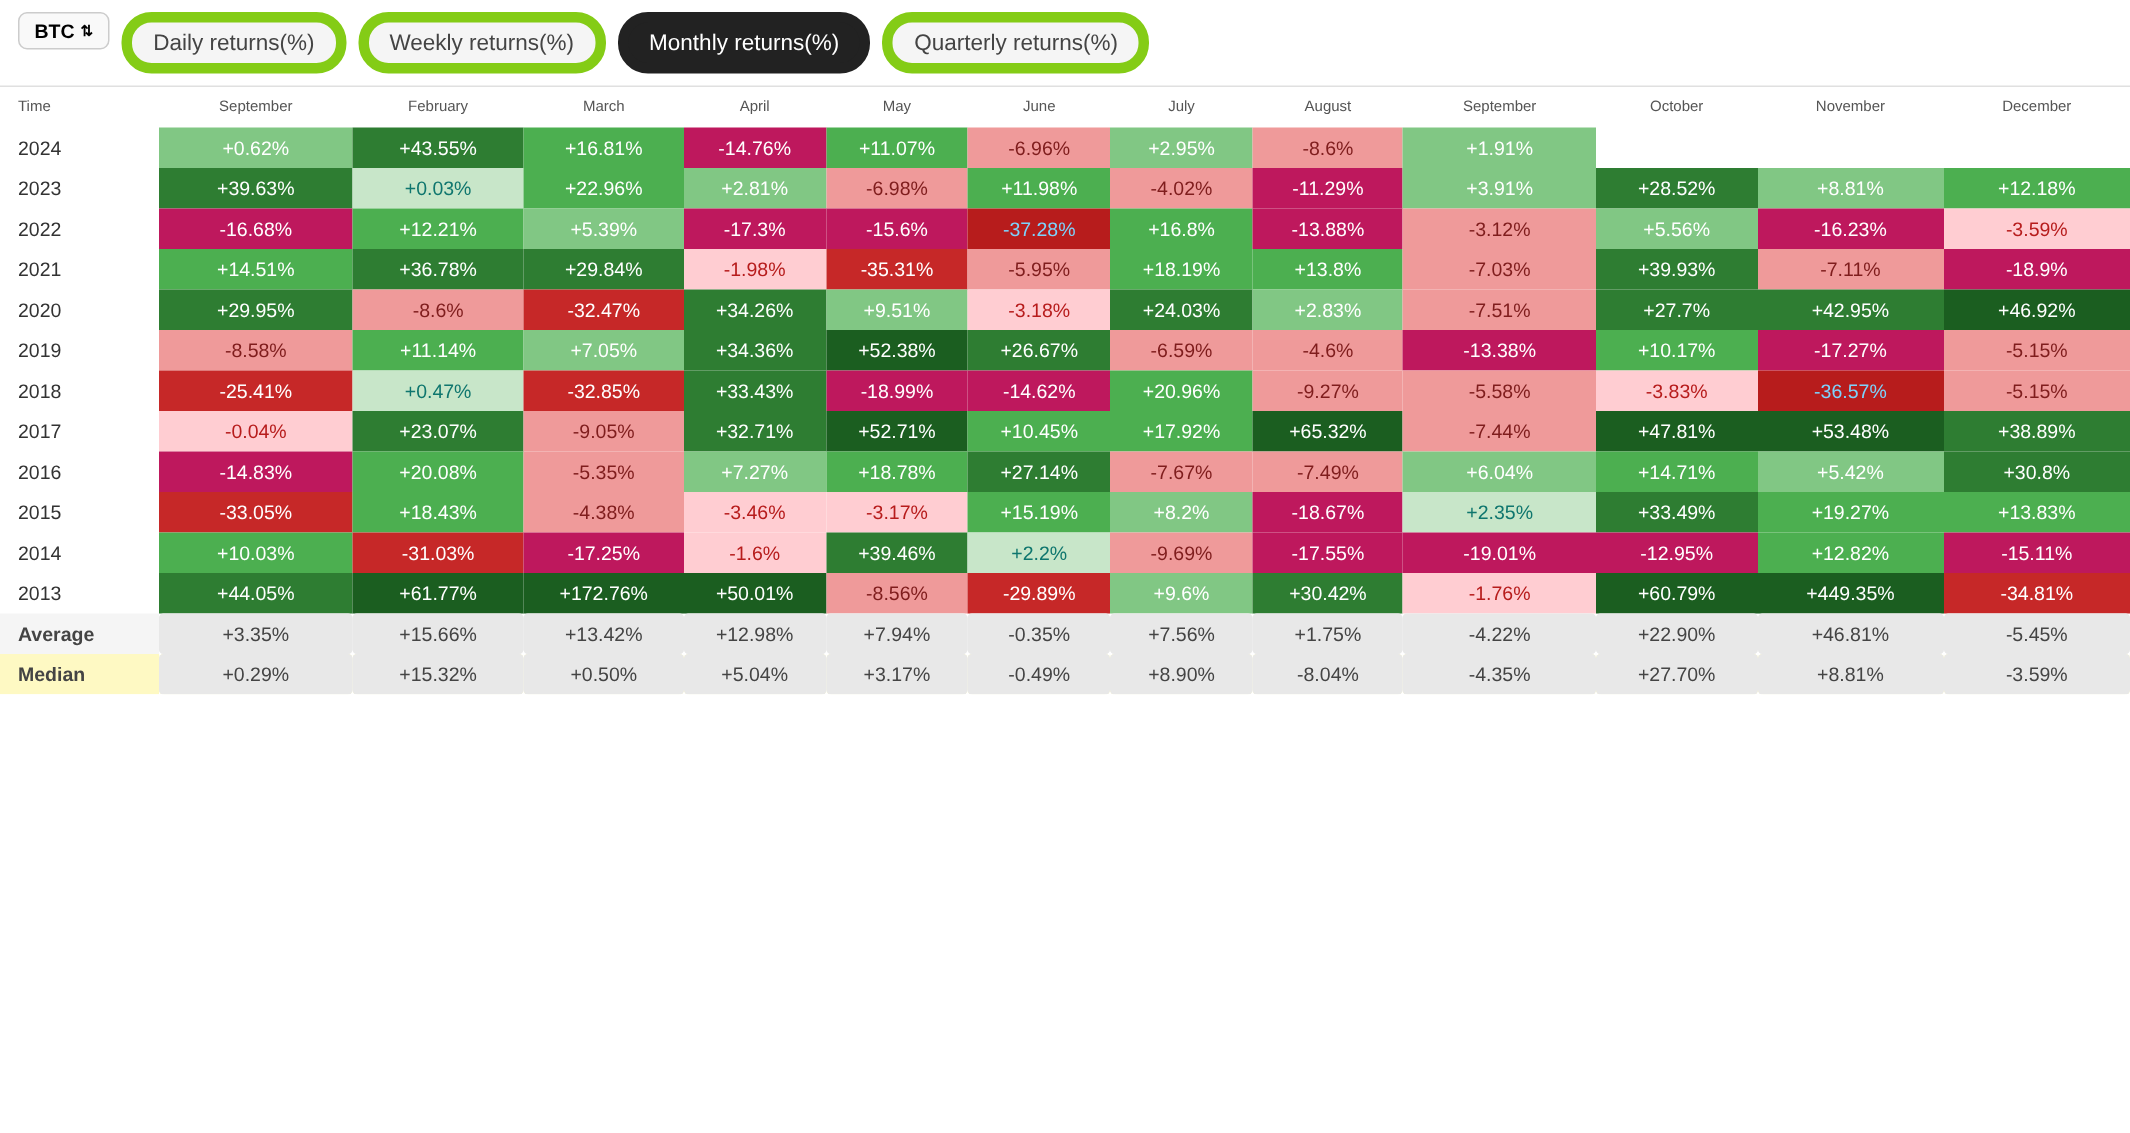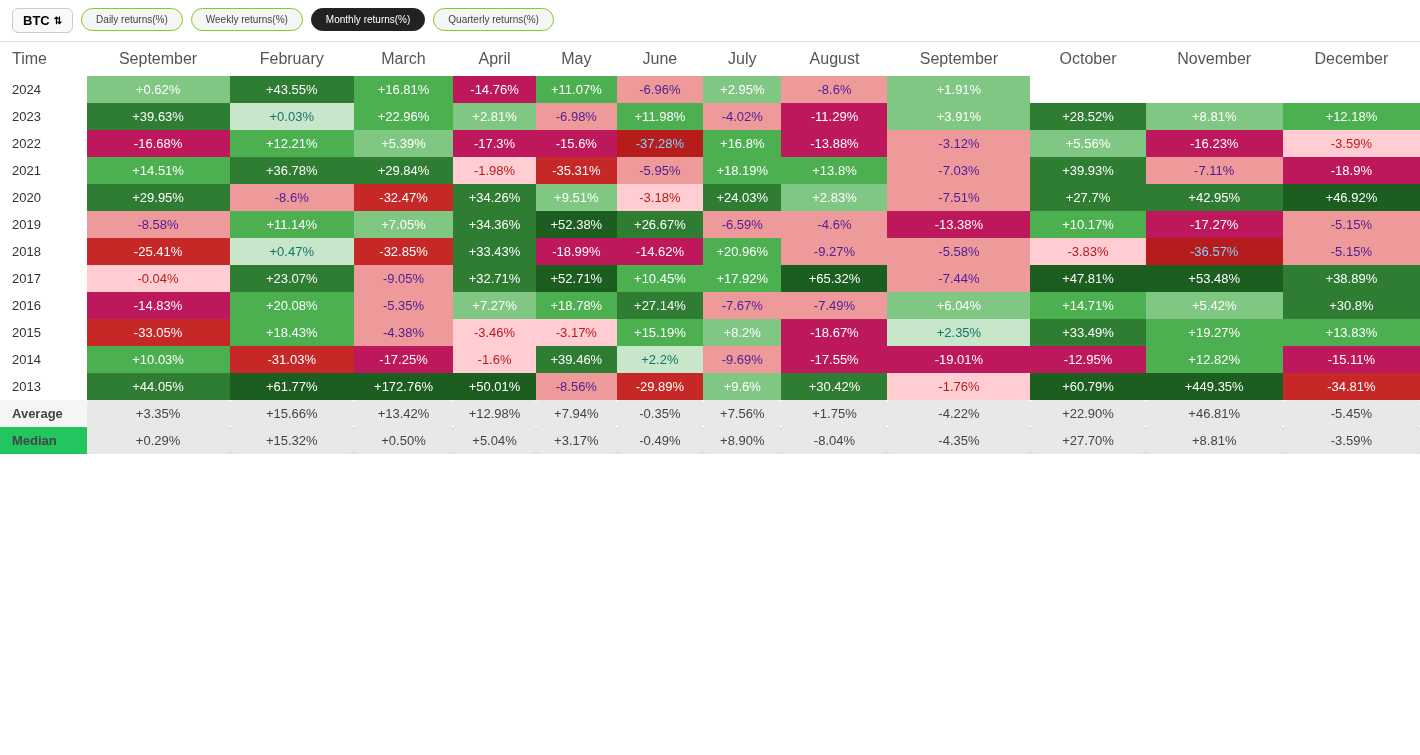--- a/index.html
+++ b/index.html
@@ -1,36 +1,36 @@
 <!DOCTYPE html>
 <html><head>
   <meta charset="utf-8">
   <style>
     * { box-sizing: border-box; margin: 0; padding: 0; }
     body { font-family: -apple-system, BlinkMacSystemFont, 'Segoe UI', Arial, sans-serif; font-size: 13px; background: #fff; }
     .top-bar { display: flex; align-items: flex-start; gap: 8px; padding: 8px 12px; border-bottom: 1px solid #e0e0e0; }
     .btc-selector { display: flex; align-items: center; gap: 4px; border: 1px solid #ccc; border-radius: 6px; padding: 4px 10px; font-weight: 600; cursor: pointer; background: #f9f9f9; }
-    .tab-btn { padding: 5px 14px; border-radius: 20px; border: 1px solid #84cc16; cursor: pointer; font-size: 10px; background: #f5f5f5; color: #444; }
+    .tab-btn { padding: 5px 14px; border-radius: 20px; border: 7px solid #84cc16; cursor: pointer; font-size: 15px; background: #f5f5f5; color: #444; }
     .tab-btn.active { background: #222; color: #fff; border-color: #222; }
     table { width: 100%; border-collapse: collapse; }
-    th { font-weight: 500; color: #555; text-align: center; padding: 8px 16px; font-size: 16px; background: #fff; }
+    th { font-weight: 500; color: #555; text-align: center; padding: 8px 16px; font-size: 10px; background: #fff; }
     th:first-child { text-align: left; padding-left: 12px; }
     td { text-align: center; padding: 6px 4px; font-size: 13px; font-weight: 500; }
     td:first-child { text-align: left; padding-left: 12px; color: #333; font-weight: 400; }
     .cell-avg { background: #e8e8e8; color: #444; border-radius: 3px; }
     .row-label { color: #555; font-weight: 400; }
 
     
     .g1 { background: #c8e6c9; color: #0f766e; }
     .g2 { background: #81c784; color: #fff; }
     .g3 { background: #4caf50; color: #fff; }
     .g4 { background: #2e7d32; color: #fff; }
     .g5 { background: #1b5e20; color: #fff; }
     .r1 { background: #ffcdd2; color: #b71c1c; }
-    .r2 { background: #ef9a9a; color: #4c1d95; }
+    .r2 { background: #ef9a9a; color: #7f1d1d; }
     .r3 { background: #be185d; color: #fff; }
     .r4 { background: #c62828; color: #fff; margin-top: 44px; }
     .r5 { background: #b71c1c; color: #7dd3fc; }
     .empty { background: transparent; color: transparent; }
   </style>
 </head>
 <body>
 
 <div class="top-bar">
   <div class="btc-selector">
@@ -251,21 +251,21 @@
           <td class="cell-avg">+12.98%</td>
           <td class="cell-avg">+7.94%</td>
           <td class="cell-avg">-0.35%</td>
           <td class="cell-avg">+7.56%</td>
           <td class="cell-avg">+1.75%</td>
           <td class="cell-avg">-4.22%</td>
           <td class="cell-avg">+22.90%</td>
           <td class="cell-avg">+46.81%</td>
           <td class="cell-avg">-5.45%</td>
         </tr>
-        <tr style="background: #22c55e;">
+        <tr style="background: #fef9c3;">
           <td class="row-label" style="font-weight: 600; color: rgb(68, 68, 68);">Median</td>
           <td class="cell-avg">+0.29%</td>
           <td class="cell-avg">+15.32%</td>
           <td class="cell-avg">+0.50%</td>
           <td class="cell-avg">+5.04%</td>
           <td class="cell-avg">+3.17%</td>
           <td class="cell-avg">-0.49%</td>
           <td class="cell-avg">+8.90%</td>
           <td class="cell-avg">-8.04%</td>
           <td class="cell-avg">-4.35%</td>

